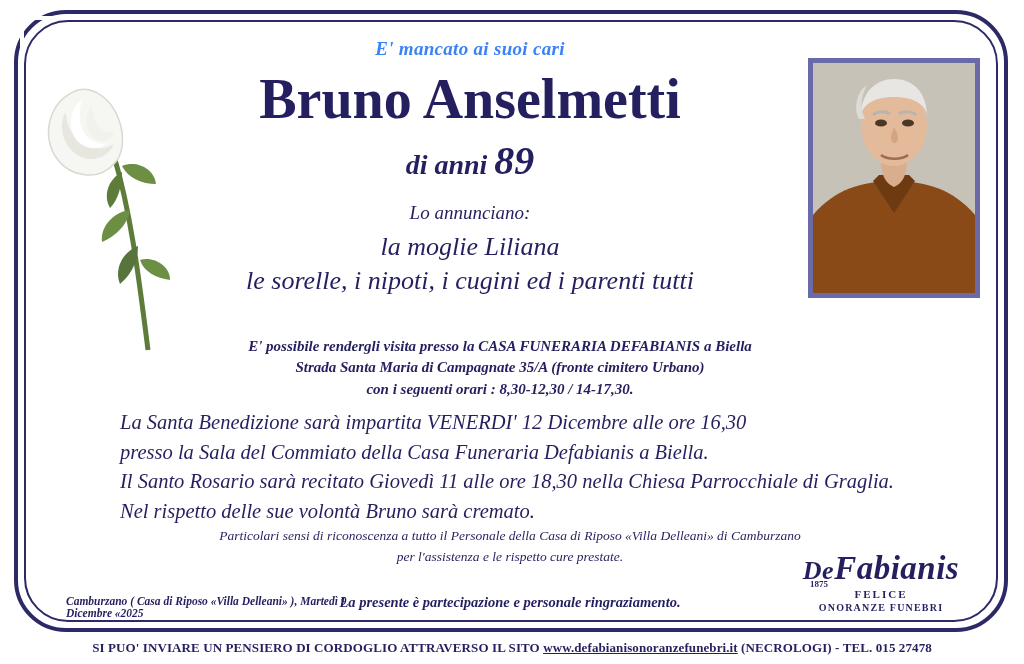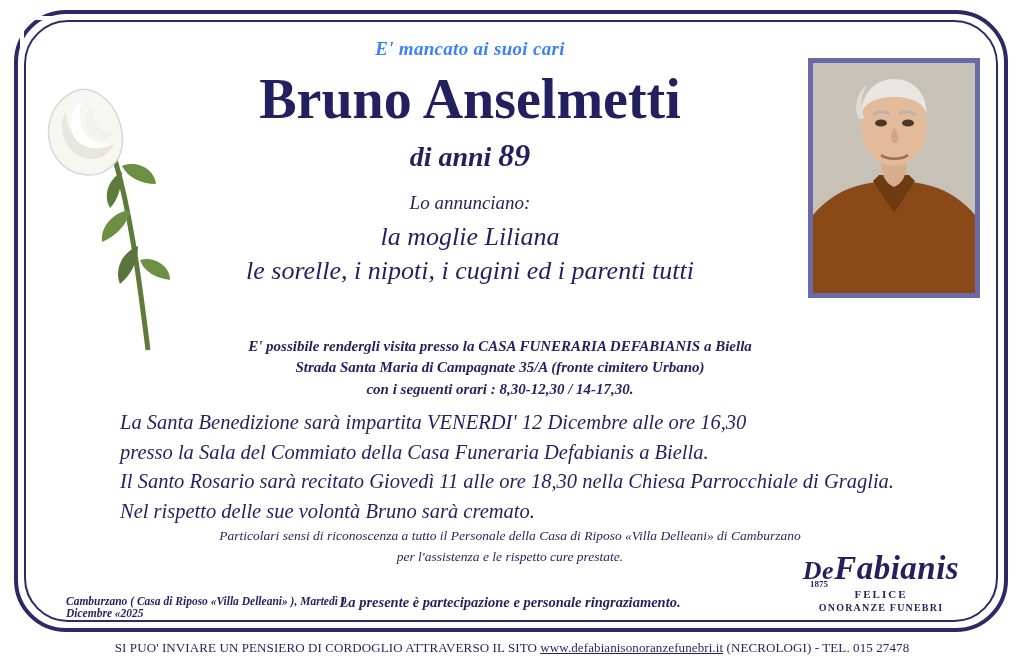--- a/index.html
+++ b/index.html
@@ -100,21 +100,21 @@
     margin-top: 10px;
     line-height: 1.05;
     color: #241f5e;
   }
   .age {
     font-size: 28px;
     font-style: italic;
     font-weight: bold;
     margin-top: 8px;
   }
-  .age .num { font-size: 32px; font-style: italic; }
+  .age .num { font-size: 40px; font-style: italic; }
   .annunciano {
     font-size: 19px;
     font-style: italic;
     margin-top: 18px;
   }
   .family {
     margin-top: 6px;
     font-size: 26px;
     font-style: italic;
     line-height: 1.33;
@@ -210,21 +210,21 @@
     font-weight: bold;
   }
 
   .footer {
     position: absolute;
     left: 0;
     top: 640px;
     width: 1024px;
     text-align: center;
     font-size: 13px;
-    font-weight: normal;
+    font-weight: bold;
     letter-spacing: .1px;
   }
   .footer .site { text-decoration: underline; }
 </style>
 </head>
 <body>
 
 <div id="card">
 
   <div class="border-outer"></div>

